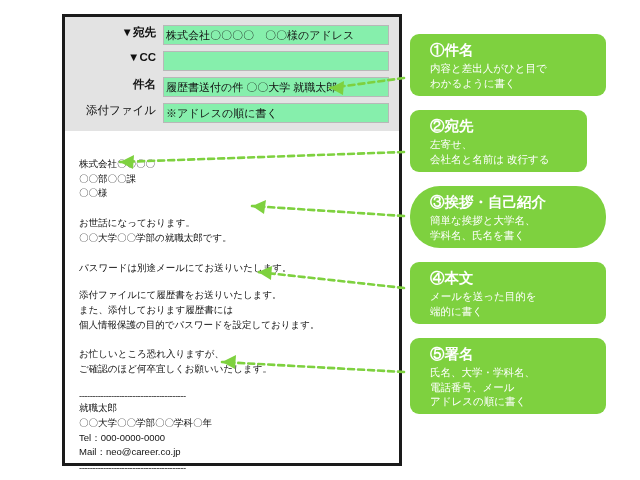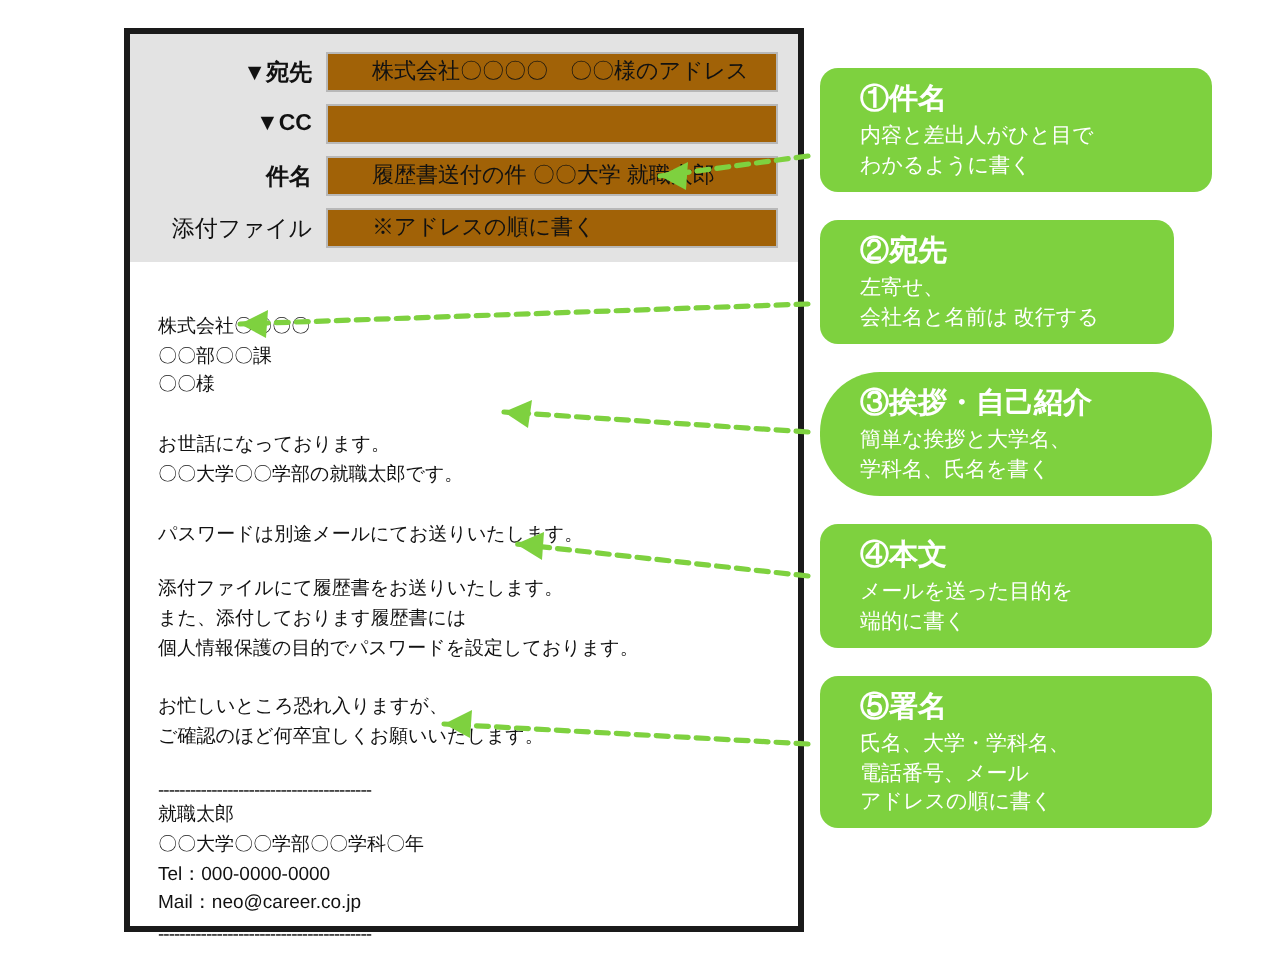--- a/index.html
+++ b/index.html
@@ -33,47 +33,46 @@
     top: 0;
     width: 100%;
     height: 114px;
     background: #e3e3e3;
     box-sizing: border-box;
     padding: 8px 10px 0 6px;
   }
 
   .hdr-row {
     display: flex;
-    align-items: center;
     height: 22px;
     margin-bottom: 4px;
   }
   .hdr-label {
     width: 92px;
     text-align: right;
     padding-right: 7px;
     font-size: 11.5px;
     color: #111;
     font-weight: bold;
     box-sizing: border-box;
     white-space: nowrap;
   }
   .hdr-label.plain {
     font-weight: normal;
   }
   .hdr-field {
     flex: 1;
     height: 20px;
-    background: #a16207;
+    background: #86efac;
     border: 1px solid #b8b8b8;
     box-sizing: border-box;
     font-size: 11px;
     color: #111;
     line-height: 18px;
-    padding: 0 22px;
+    padding: 0 2px;
     white-space: nowrap;
     overflow: hidden;
   }
 
   #mail-body {
     position: absolute;
     left: 0;
     top: 114px;
     width: 100%;
     bottom: 0;

